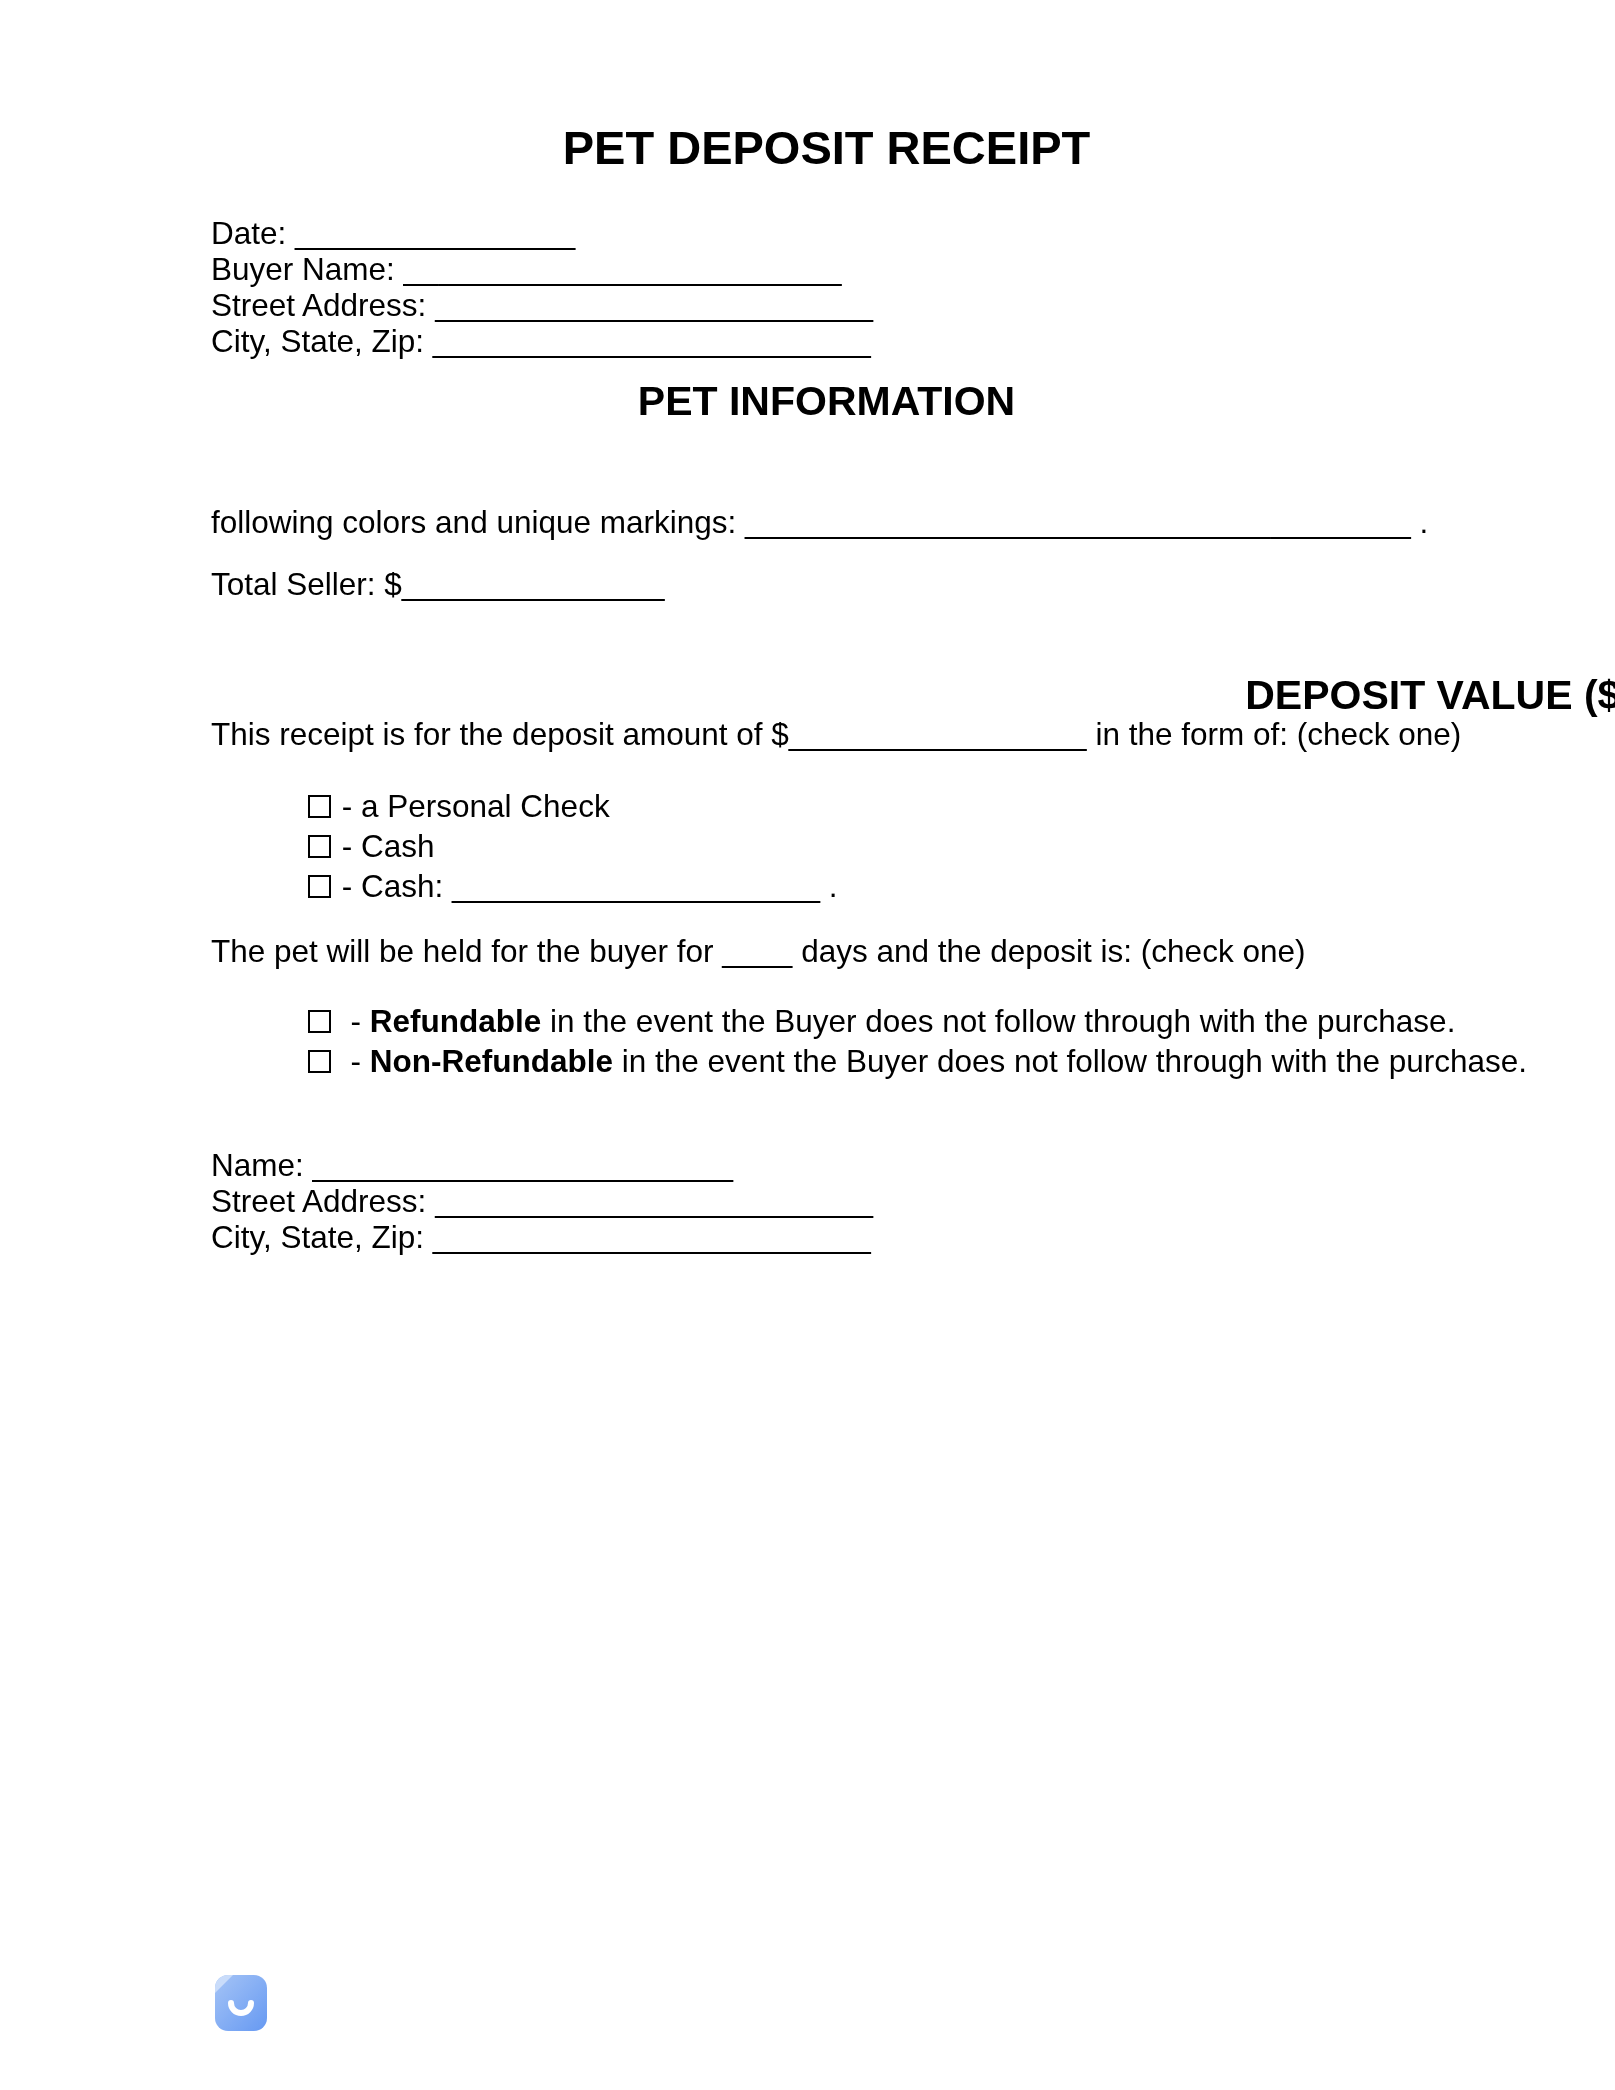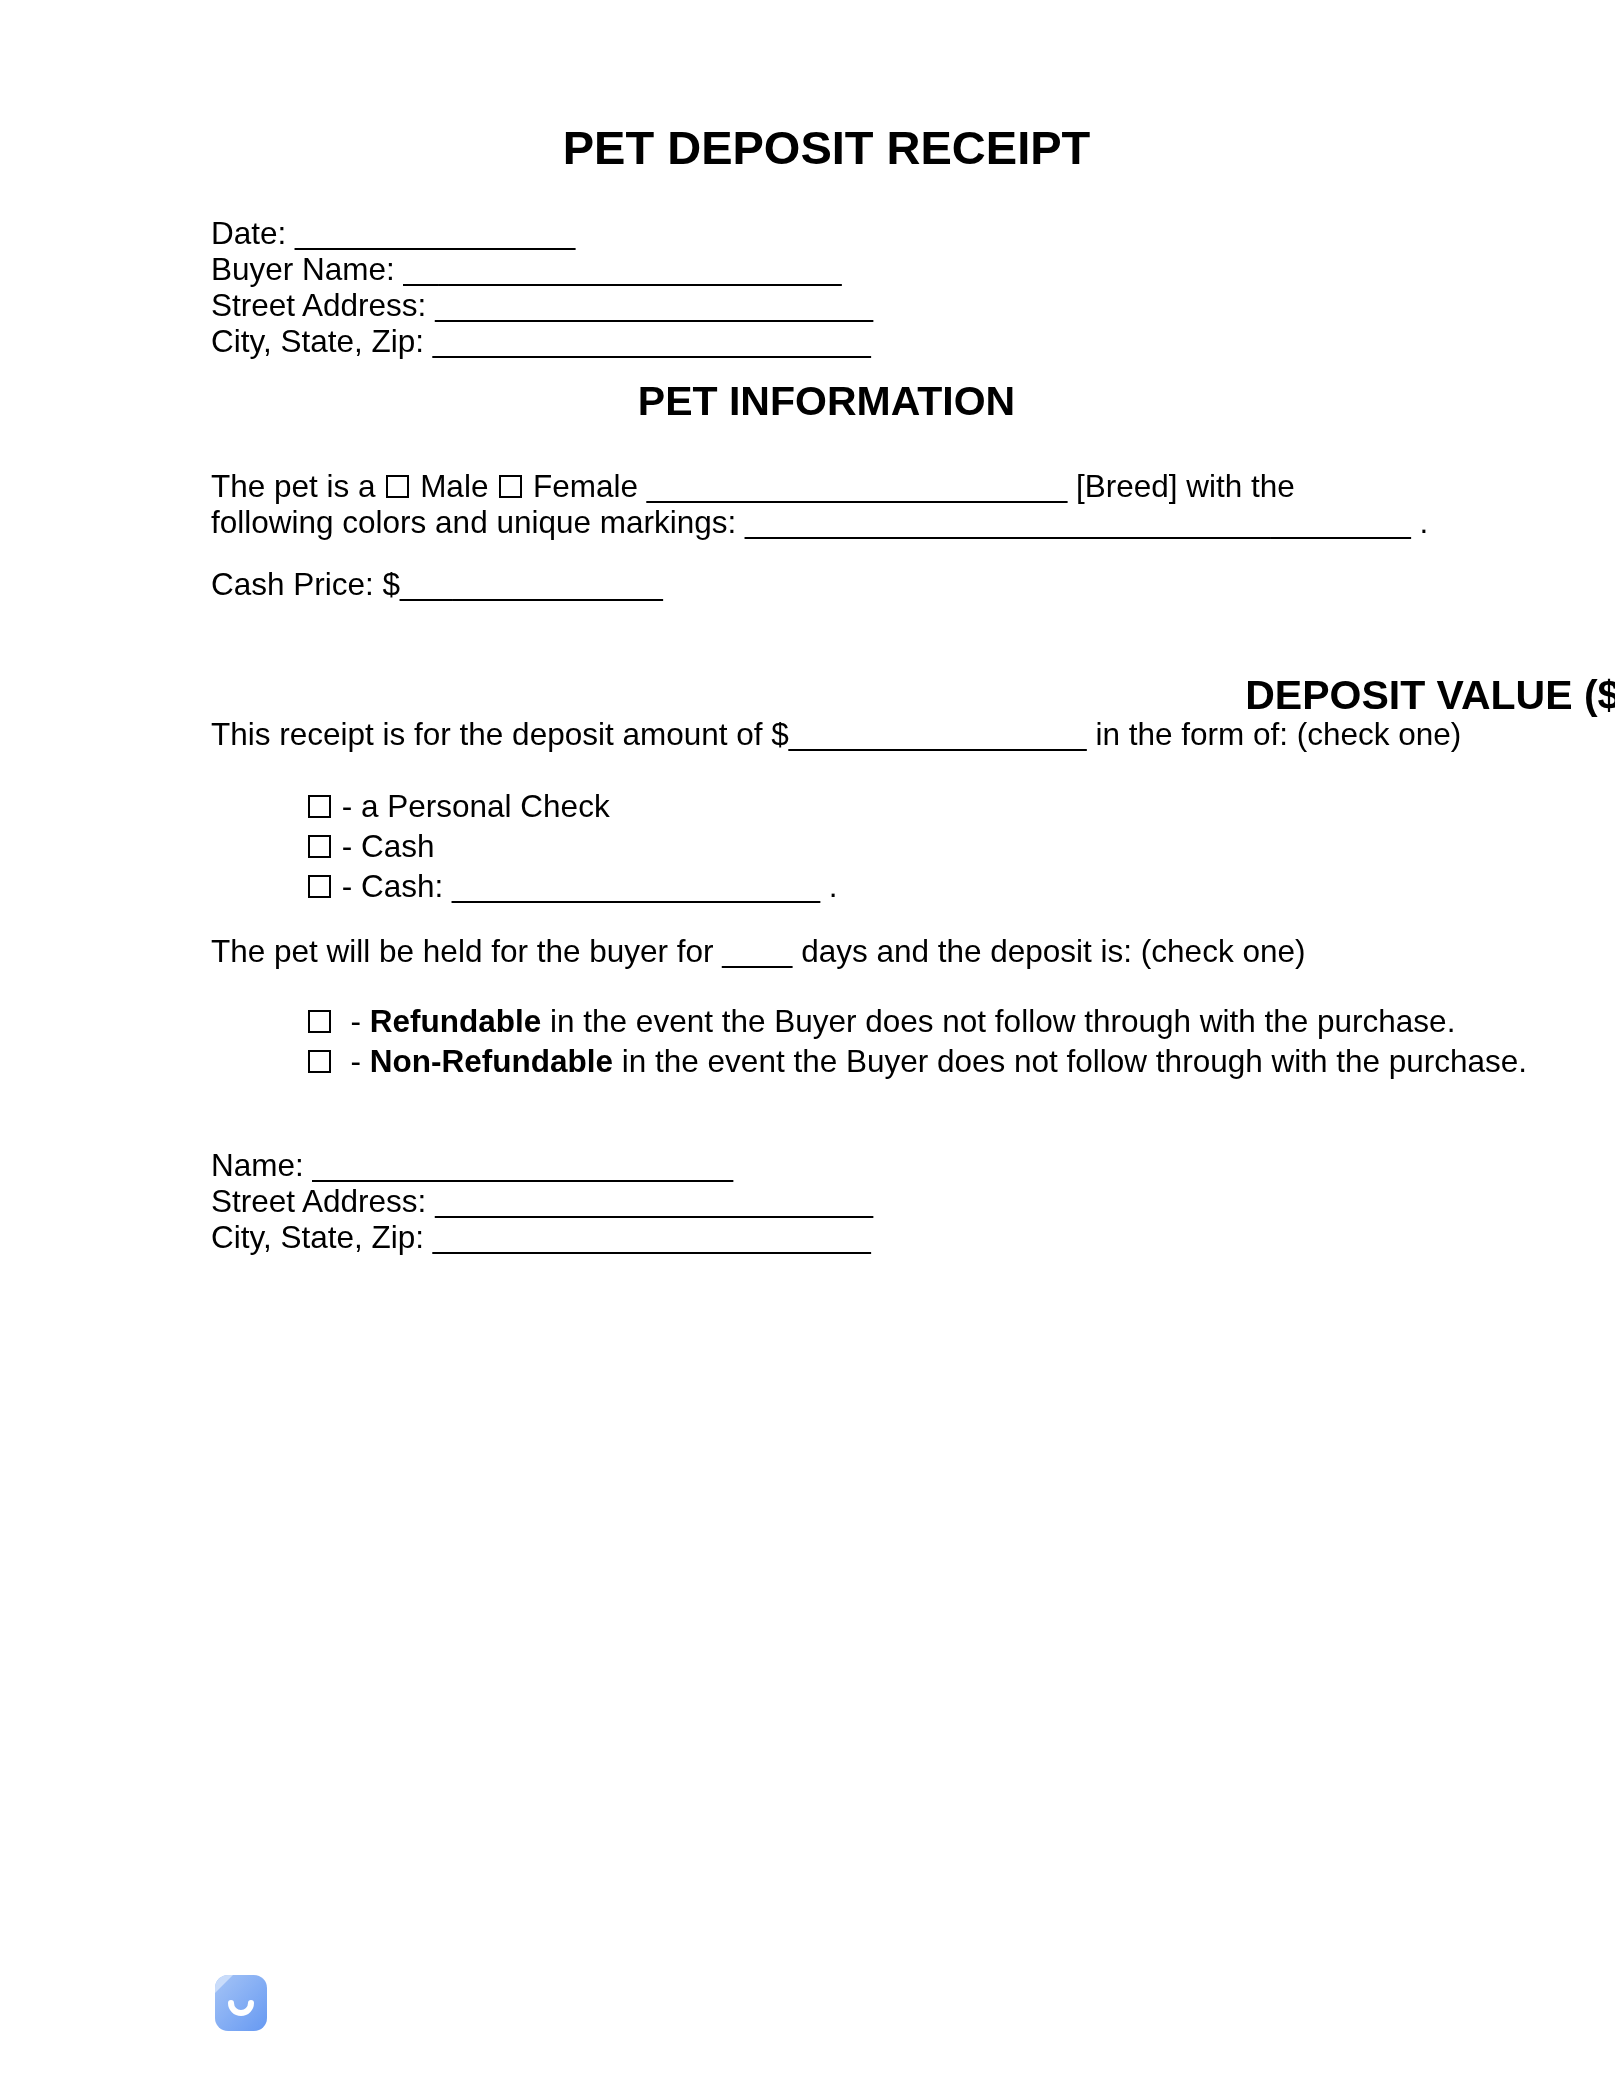--- a/index.html
+++ b/index.html
@@ -50,25 +50,24 @@
   <div class="line" style="left:192px; top:215px;"><span>Date:</span> <span>________________</span></div>
 
   <div class="line" style="left:192px; top:251px;"><span>Buyer Name:</span> <span>_________________________</span></div>
 
   <div class="line" style="left:192px; top:287px;"><span>Street Address:</span> <span>_________________________</span></div>
 
   <div class="line" style="left:192px; top:323px;"><span>City, State, Zip:</span> <span>_________________________</span></div>
 
   <div class="line center sec-head" style="top:378px;">PET INFORMATION</div>
 
-  <div class="line" style="left:192px; top:468px;"><span>The pet is a</span> <span class="cb"></span> <span>Male</span> <span class="cb"></span> <span>Female</span> <span>________________________</span> <span>[Breed] with the</span></div>
 
   <div class="line" style="left:192px; top:504px;"><span>following colors and unique markings:</span> <span>______________________________________</span> <span>.</span></div>
 
-  <div class="line" style="left:192px; top:566px;"><span>Cash Price: $</span><span>_______________</span></div>
+  <div class="line" style="left:192px; top:566px;"><span>Total Seller: $</span><span>_______________</span></div>
 
   <div class="line center sec-head" style="top:672px;text-align:right;">DEPOSIT VALUE ($)</div>
 
   <div class="line" style="left:192px; top:716px;"><span>This receipt is for the deposit amount of $</span><span>_________________</span> <span>in the form of: (check one)</span></div>
 
   <div class="line" style="left:287px; top:788px;"><span class="cb"></span> <span>- a Personal Check</span></div>
 
   <div class="line" style="left:287px; top:828px;"><span class="cb"></span> <span>- Cash</span></div>
 
   <div class="line" style="left:287px; top:868px;"><span class="cb"></span> <span>- Cash:</span> <span>_____________________</span> <span>.</span></div>

